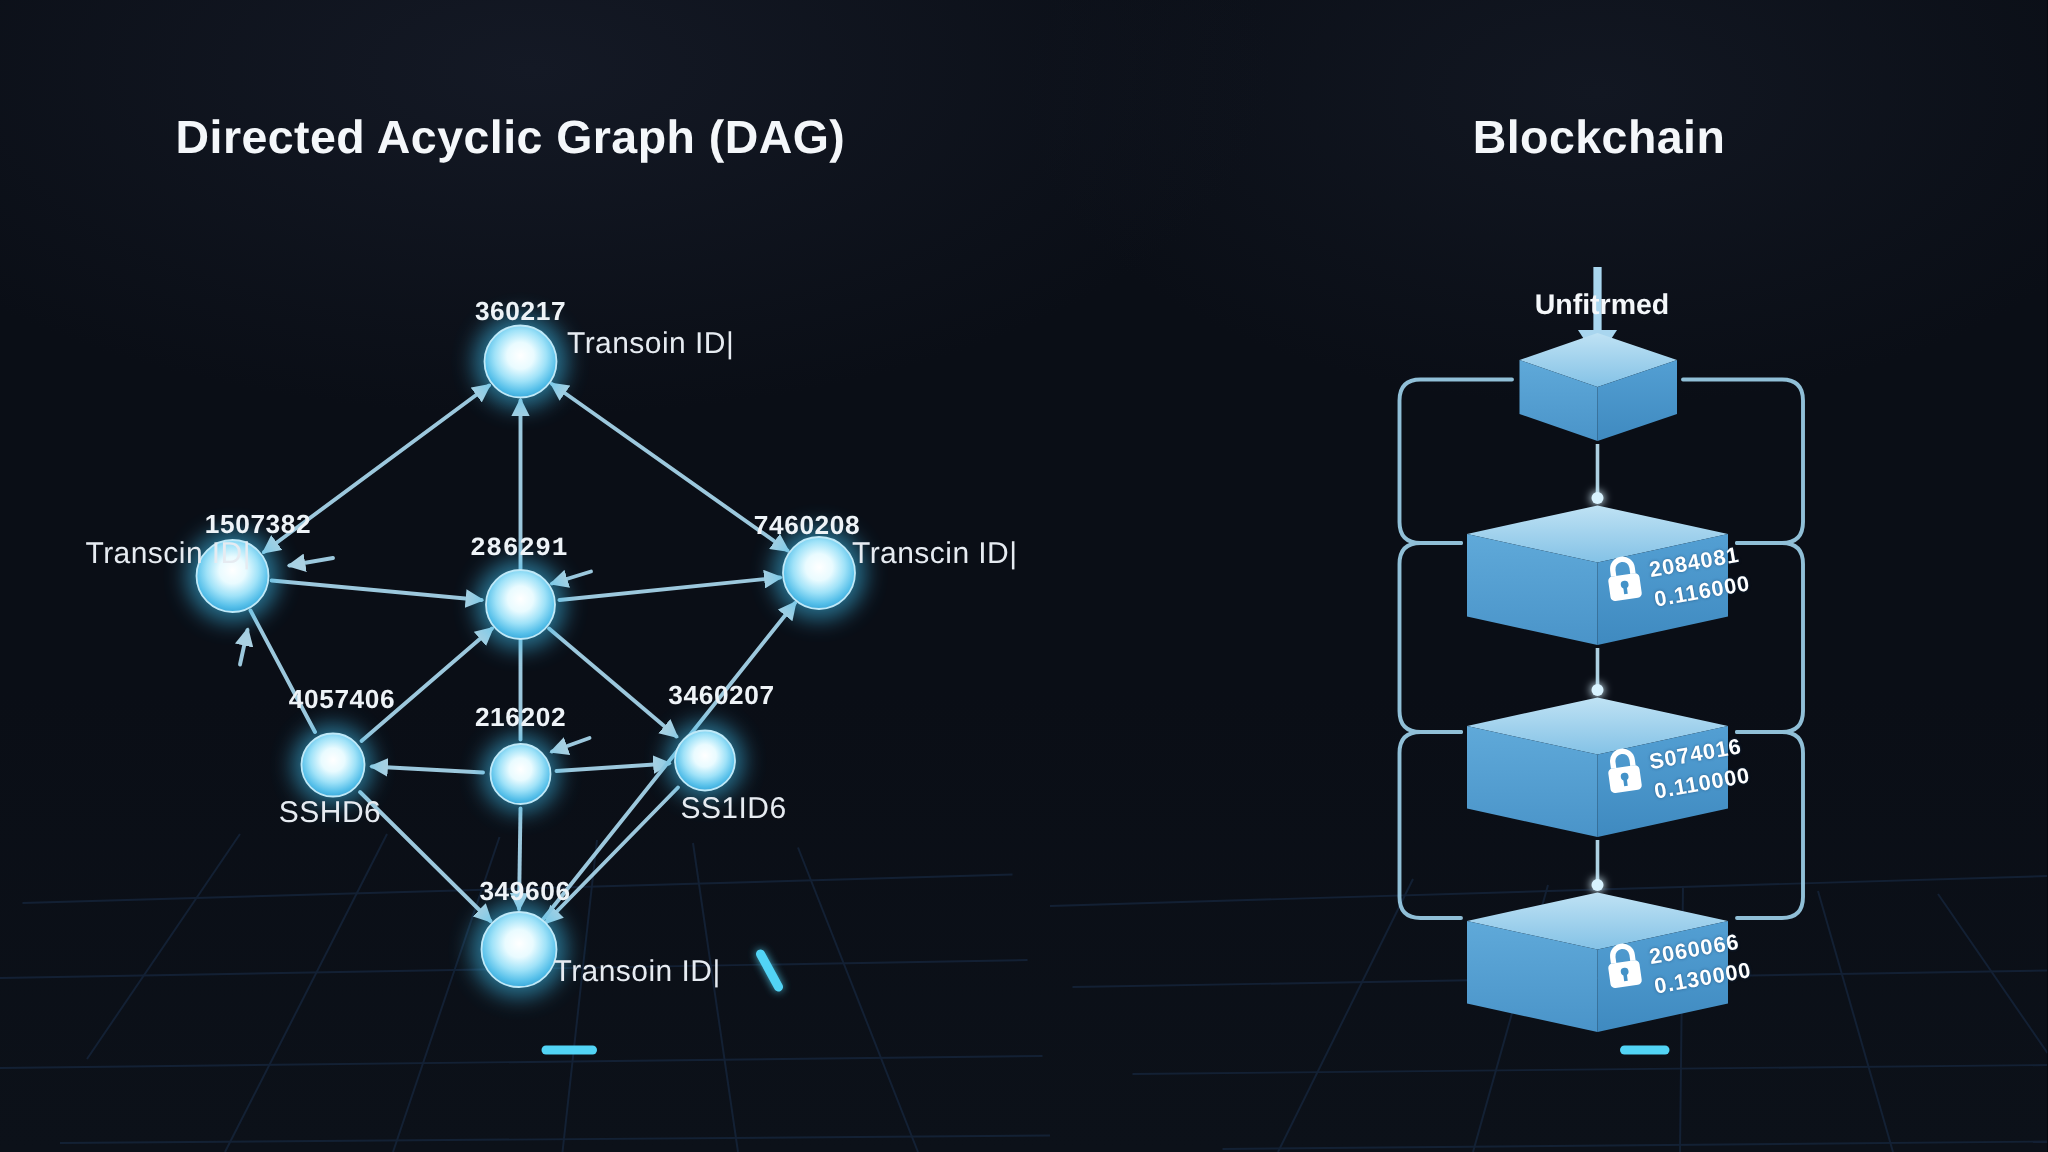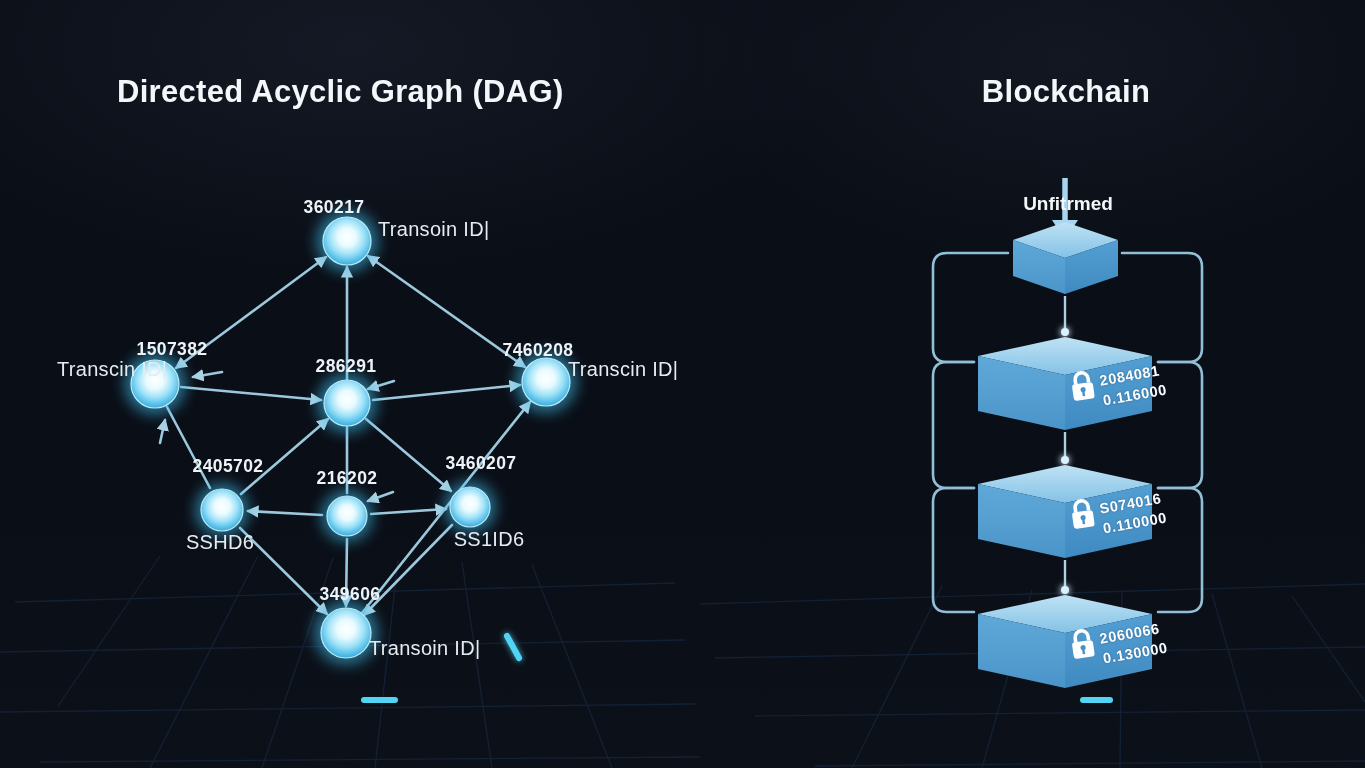--- a/index.html
+++ b/index.html
@@ -222,25 +222,25 @@
       </g>
     </g>
   </svg>
 
   <div class="labels">
 
     <div class="lbl panel-title" style="left:117px;top:74px;">Directed Acyclic Graph (DAG)</div>
     <div class="lbl panel-title centered" style="left:1066px;top:74px;">Blockchain</div>
     <div class="lbl pending centered" style="left:1068px;top:147px;">Unfitrmed</div>
 
-    <div class="lbl node-num centered" style="left:334px;top:197px;text-align:center;">360217</div>
+    <div class="lbl node-num centered" style="left:347px;top:197px;text-align:center;">360217</div>
     <div class="lbl node-num centered" style="left:172px;top:339px;">1507382</div>
-    <div class="lbl node-num centered" style="left:346px;top:356px;">286291</div>
+    <div class="lbl node-num centered" style="left:346px;top:356px;font-family:Liberation Mono, monospace;">286291</div>
     <div class="lbl node-num centered" style="left:538px;top:340px;">7460208</div>
-    <div class="lbl node-num centered" style="left:228px;top:456px;">2405702</div>
+    <div class="lbl node-num centered" style="left:228px;top:456px;">4057406</div>
     <div class="lbl node-num centered" style="left:347px;top:468px;">216202</div>
     <div class="lbl node-num centered" style="left:481px;top:453px;text-align:right;">3460207</div>
     <div class="lbl node-num centered" style="left:350px;top:584px;">349606</div>
 
     <div class="lbl node-tag" style="left:378px;top:218px;">Transoin ID|</div>
     <div class="lbl node-tag" style="left:57px;top:358px;">Transcin ID|</div>
     <div class="lbl node-tag" style="left:568px;top:358px;">Transcin ID|</div>
     <div class="lbl node-tag centered" style="left:220px;top:531px;">SSHD6</div>
     <div class="lbl node-tag centered" style="left:474px;top:528px;margin-left:15px;">SS1ID6</div>
     <div class="lbl node-tag" style="left:369px;top:637px;">Transoin ID|</div>

